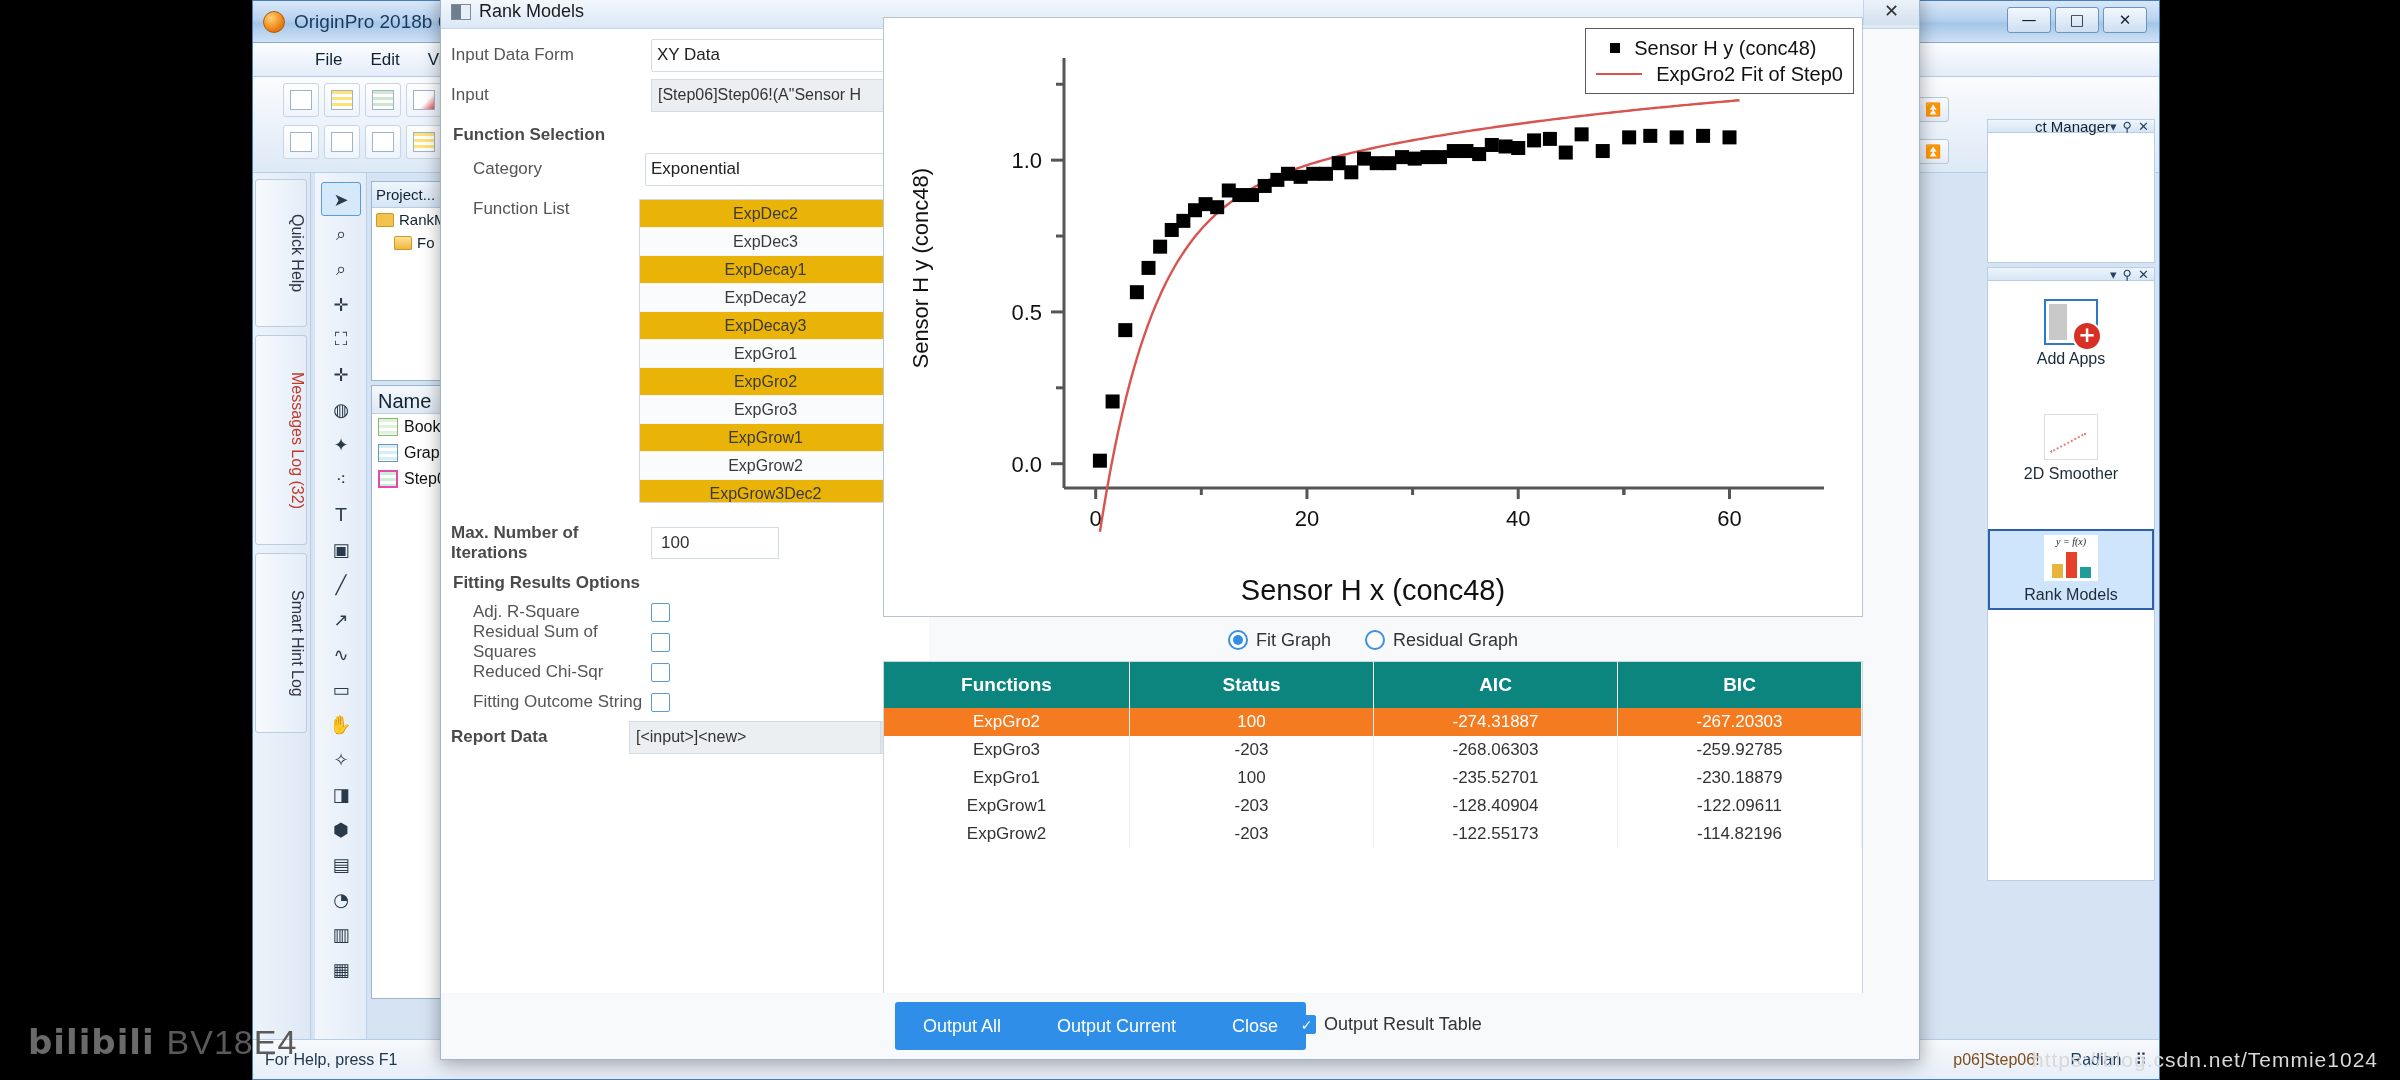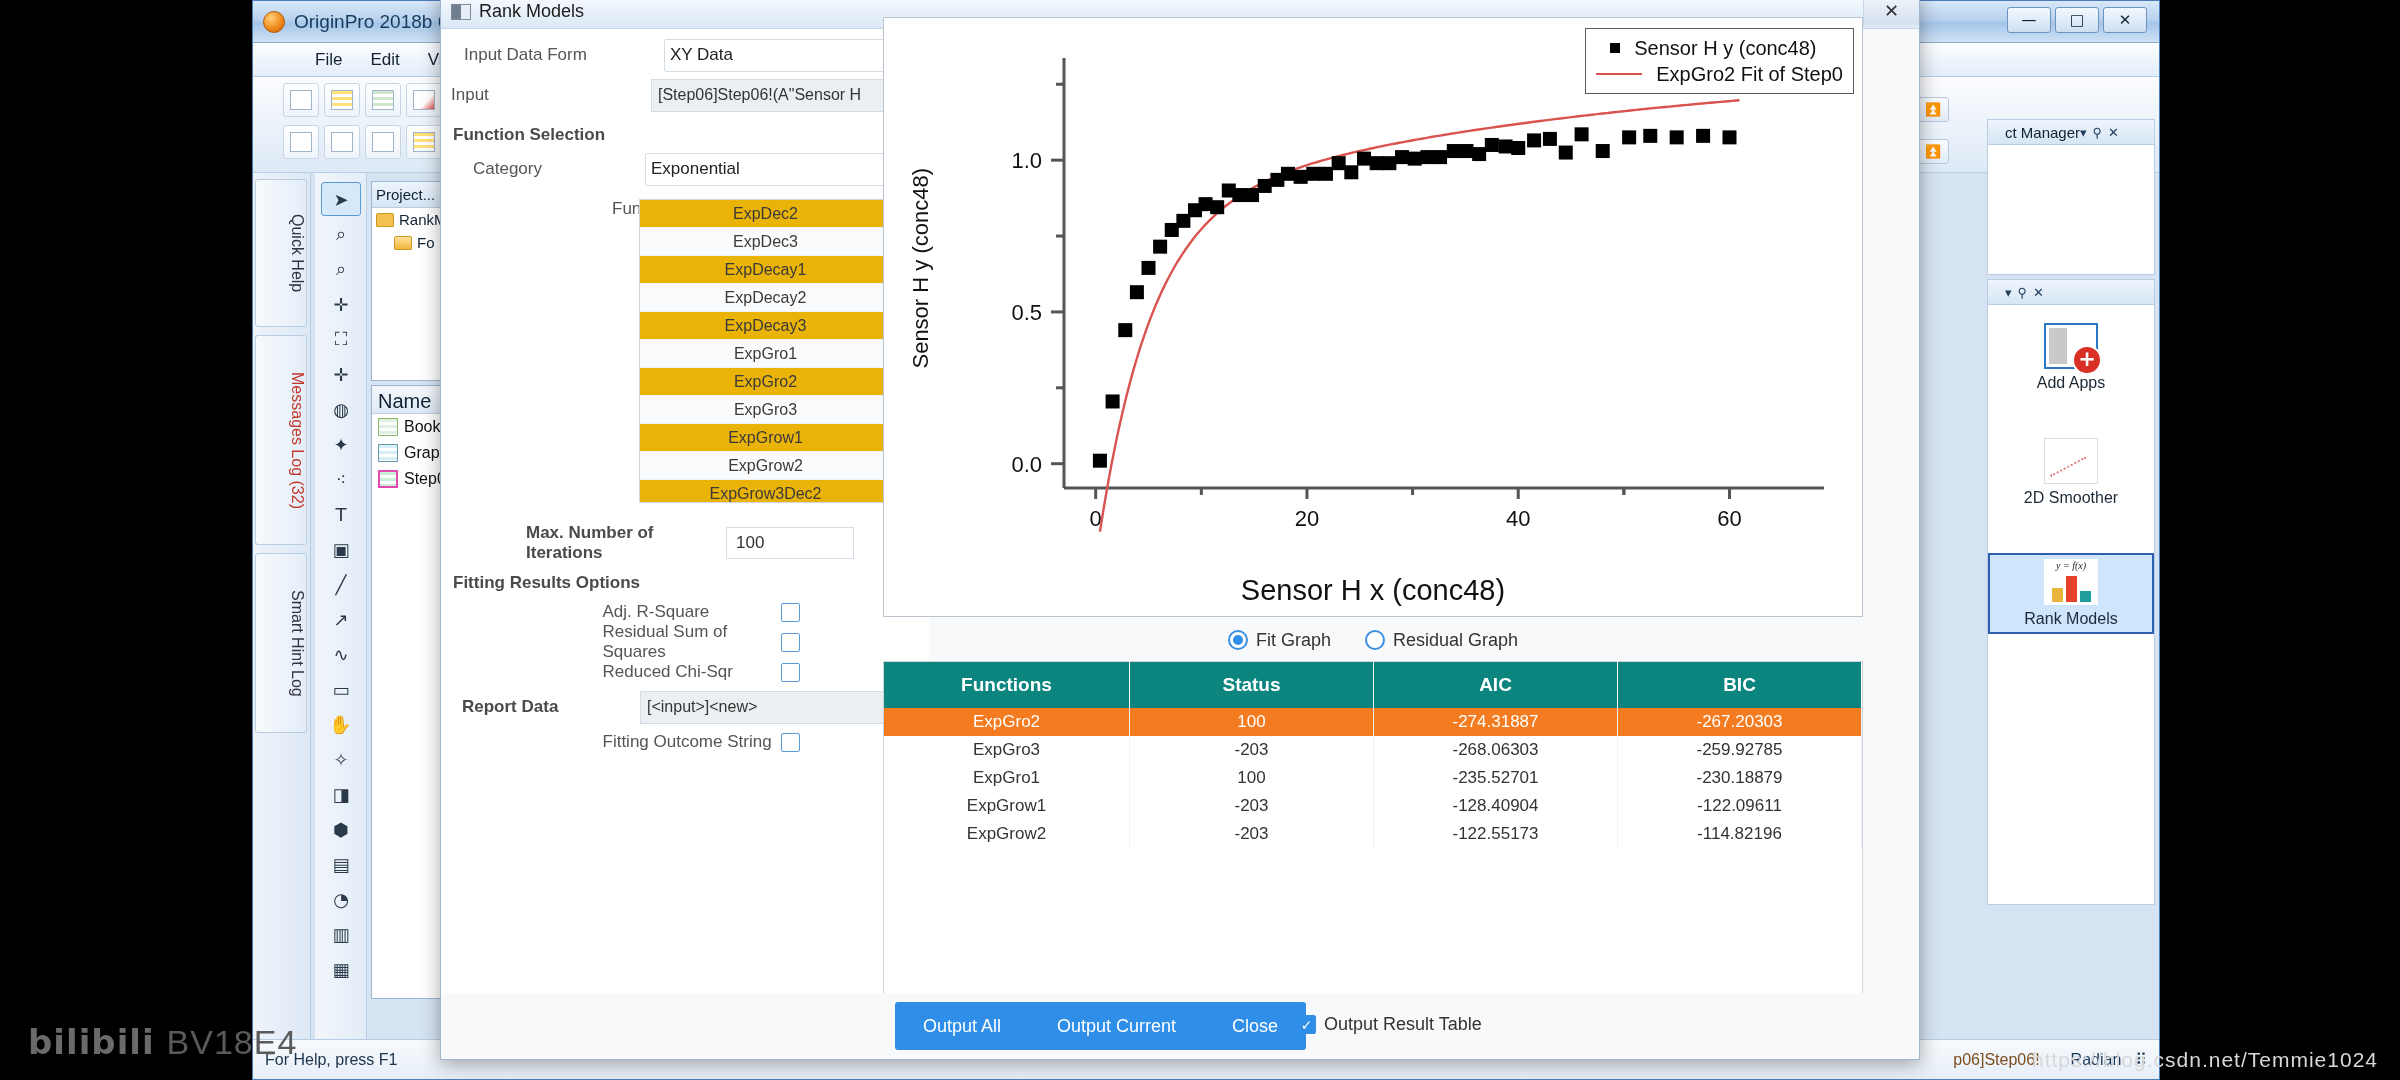--- a/index.html
+++ b/index.html
@@ -116,22 +116,22 @@
      border-bottom:1px solid #c0d2e4; font-size:20px; color:#123; padding:4px 6px; }
   .nrow { display:flex; align-items:center; gap:6px; font-size:16px; padding:4px 6px; color:#111; }
   .sheet-ico { width:20px; height:18px; border:1px solid #777; }
   .sheet-ico.b { background:repeating-linear-gradient(#dff0e2 0 3px,#fff 3px 6px); border-color:#8b6; }
   .sheet-ico.g { background:repeating-linear-gradient(#d8eef6 0 3px,#fff 3px 6px); border-color:#69a; }
   .sheet-ico.s { background:repeating-linear-gradient(#c8f0d6 0 3px,#fff 3px 6px); border:2px solid #e44ab0; }
 
   
   #right-dock { position:absolute; right:4px; top:118px; width:168px; bottom:42px; }
   .dock-hdr {
-    height:26px; background:linear-gradient(to bottom,#eef5fc,#d6e5f5); border:1px solid #b9cde3;
-    display:flex; align-items:center; justify-content:flex-start; padding:0 17px;
+    height:14px; background:linear-gradient(to bottom,#eef5fc,#d6e5f5); border:1px solid #b9cde3;
+    display:flex; align-items:center; justify-content:flex-end; padding:0 5px;
     font-size:15px; color:#123;
   }
   .dock-body { background:#fff; border:1px solid #b9cde3; border-top:none; }
   .dock-icons { display:flex; gap:6px; font-size:13px; color:#24405e; font-family:"DejaVu Sans", sans-serif; }
   #apps-body { height:600px; padding-top:18px; }
   .app-item { width:100%; text-align:center; margin-bottom:46px; }
   .app-item .app-label { font-size:16px; color:#1c2a38; margin-top:5px; display:block; }
   .app-ico { width:54px; height:46px; margin:0 auto; position:relative; }
   .app-ico.addapps { background:#fff; border:2px solid #2d79c7; }
   .app-ico.addapps::before { content:""; position:absolute; left:3px; top:3px; width:18px; height:36px; background:#c9c9c9; }
@@ -179,21 +179,21 @@
   #dlg-close {
     position:absolute; right:0px; top:0px; width:56px; height:30px;
     background:linear-gradient(to bottom,#f0f5fa,#d4e1ef); border-left:1px solid #c4d6e7;
     display:flex; align-items:center; justify-content:center; font-size:18px; color:#333;
     font-family:"DejaVu Sans", sans-serif;
   }
 
   
   #dlg-left { position:absolute; left:0; top:34px; width:488px; bottom:66px; background:#fff; padding:6px 0 0 10px; }
   .grp-title { font-size:17px; font-weight:bold; color:#4a4a4a; margin:10px 0 4px 2px; }
-  .row { display:flex; align-items:center; height:40px;justify-content:center; }
+  .row { display:flex; align-items:center; height:40px; }
   .row .lbl { font-size:17px; color:#555; }
   .row .lbl.indent { padding-left:22px; }
   .lbl-w1 { width:200px; }
   .ctl { position:relative; }
   .combo {
     width:252px; height:33px; background:#fff; border:1px solid #d3dce5; border-radius:2px;
     display:flex; align-items:center; padding:0 5px; font-size:17px; color:#222;
   }
   .inputbox {
     width:252px; height:33px; background:#eceff2; border:1px solid #d3dce5;
@@ -550,31 +550,31 @@
         <span class="cb"></span>
       </div>
       <div class="row" style="height:30px;">
         <span class="lbl lbl-w1 indent">Residual Sum of Squares</span>
         <span class="cb"></span>
       </div>
       <div class="row" style="height:30px;">
         <span class="lbl lbl-w1 indent">Reduced Chi-Sqr</span>
         <span class="cb"></span>
       </div>
+      <div class="row" style="height:30px;">
+        <span class="lbl lbl-w1 indent">Fitting Outcome String</span>
+        <span class="cb"></span>
+      </div>
+
       <div class="row" style="height:40px;">
         <span class="lbl" style="width:178px;font-weight:bold;color:#4a4a4a;">Report Data</span>
         <span style="display:flex;">
           <span class="inputbox" style="background:#eceff2;">[&lt;input&gt;]&lt;new&gt;</span>
           <span class="arrbtn"></span>
         </span>
-      </div>
-
-      <div class="row" style="height:30px;">
-        <span class="lbl lbl-w1 indent">Fitting Outcome String</span>
-        <span class="cb"></span>
       </div>
     </div>
 
     <div id="apply-btn">Apply</div>
 
     <div id="param-table">
       <div class="tbl-head">
         <div class="c1">Parameter</div>
         <div class="c2">Value</div>
         <div class="c3">Standard Error</div>

